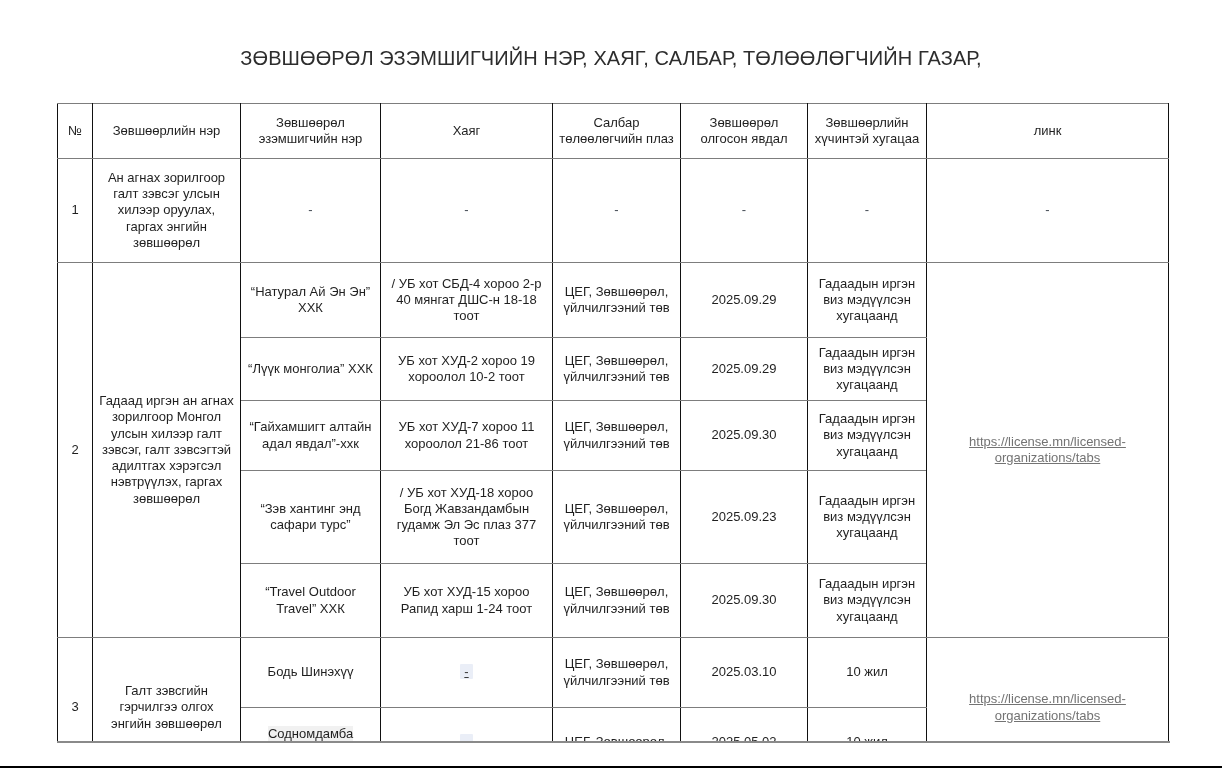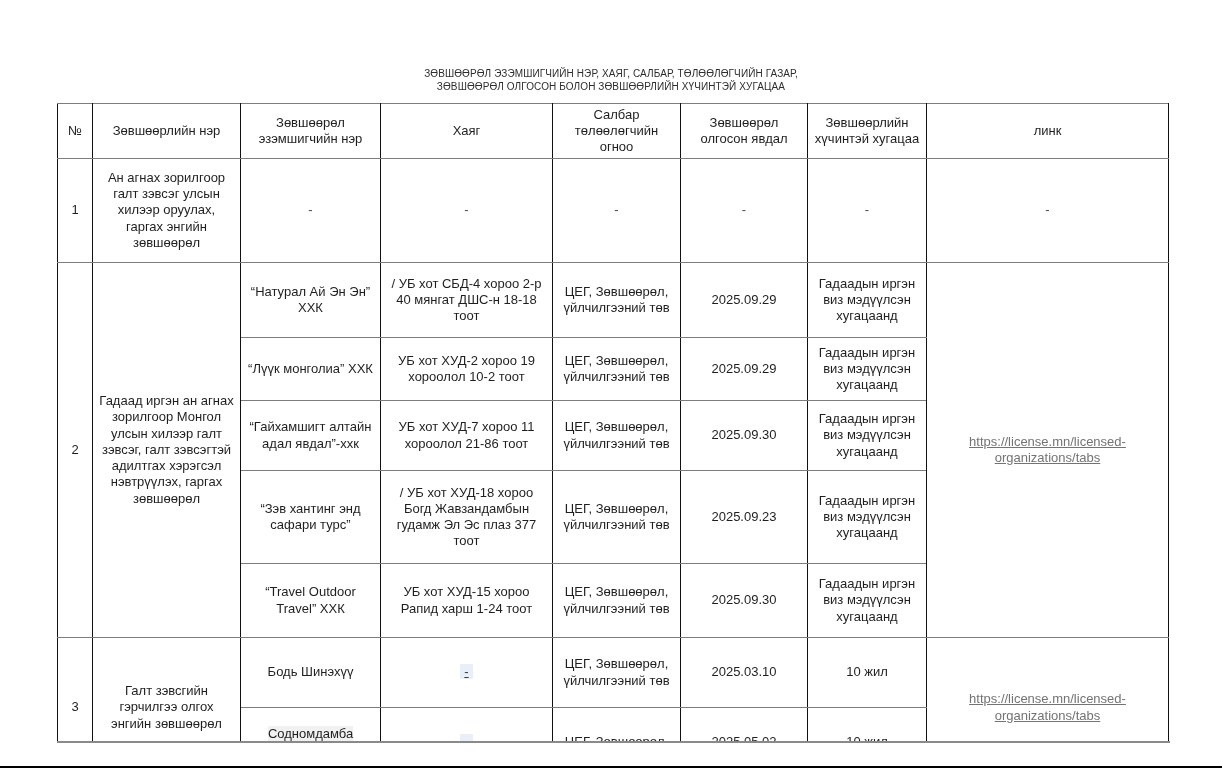--- a/index.html
+++ b/index.html
@@ -3,22 +3,22 @@
 <meta charset="utf-8">
 <style>
   html,body{margin:0;padding:0;}
   body{
     width:1222px;height:781px;background:#ffffff;
     font-family:"Liberation Sans", sans-serif;color:#1f1f1f;
     position:relative;overflow:hidden;
   }
   .page{position:relative;width:1222px;height:781px;background:#fff;}
   .doc-title{
-    padding-top:68px;text-align:center;
-    font-size:10px;line-height:1.25;color:#2d2d2d;
+    padding-top:46px;text-align:center;
+    font-size:20px;line-height:1.25;color:#2d2d2d;
     letter-spacing:.1px;
   }
   .table-wrap{
     position:absolute;left:57px;top:103px;width:1113px;height:638px;
     overflow:hidden;border-bottom:2px solid #8a8a8a;
   }
   table.permits{
     border-collapse:collapse;table-layout:fixed;width:1111px;
     font-size:13px;line-height:1.25;color:#1f1f1f;
   }
@@ -46,42 +46,41 @@
     position:absolute;left:0;top:766px;width:1222px;height:2px;background:#000;
   }
 </style>
 </head>
 <body>
 
 <div class="page">
 
   <div class="doc-title">
     <div>ЗӨВШӨӨРӨЛ ЭЗЭМШИГЧИЙН НЭР, ХАЯГ, САЛБАР, ТӨЛӨӨЛӨГЧИЙН ГАЗАР,</div>
-    <div>ЗӨВШӨӨРӨЛ ОЛГОСОН БОЛОН ЗӨВШӨӨРЛИЙН ХҮЧИНТЭЙ ХУГАЦАА</div>
   </div>
 
   <div class="table-wrap">
     <table class="permits">
       <colgroup>
         <col style="width:35px">
           <col style="width:148px">
           <col style="width:140px">
         <col style="width:172px">
           <col style="width:128px">
           <col style="width:127px">
         <col style="width:119px">
           <col style="width:242px">
       </colgroup>
       <thead>
         <tr class="hdr">
           <th>№</th>
           <th>Зөвшөөрлийн нэр</th>
           <th>Зөвшөөрөл эзэмшигчийн нэр</th>
           <th>Хаяг</th>
-          <th>Салбар төлөөлөгчийн огноо</th>
+          <th>Салбар төлөөлөгчийн плаз</th>
           <th>Зөвшөөрөл олгосон явдал</th>
           <th>Зөвшөөрлийн хүчинтэй хугацаа</th>
           <th>линк</th>
         </tr>
       </thead>
       <tbody>
 
         <tr class="h104">
           <td>1</td>
           <td>Ан агнах зорилгоор галт зэвсэг улсын хилээр оруулах, гаргах энгийн зөвшөөрөл</td>

